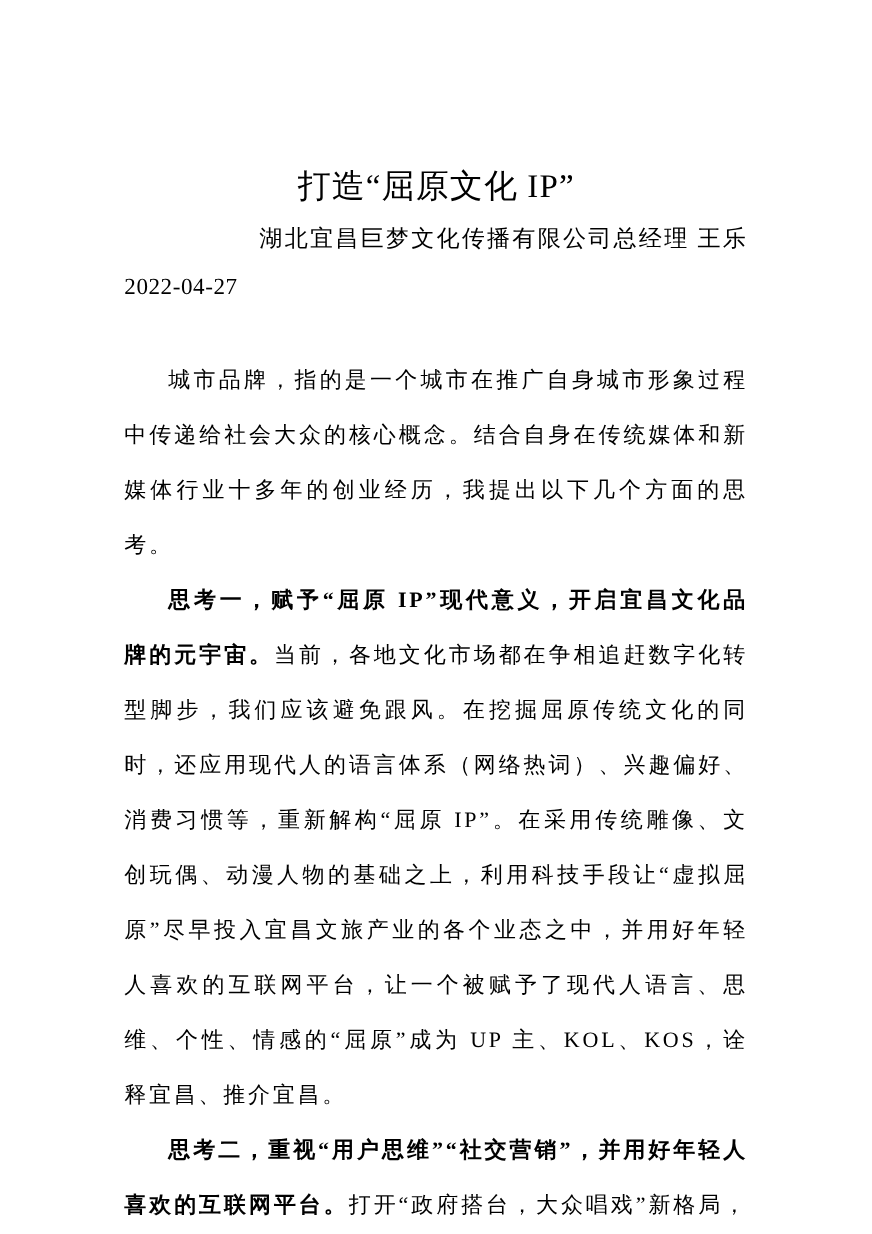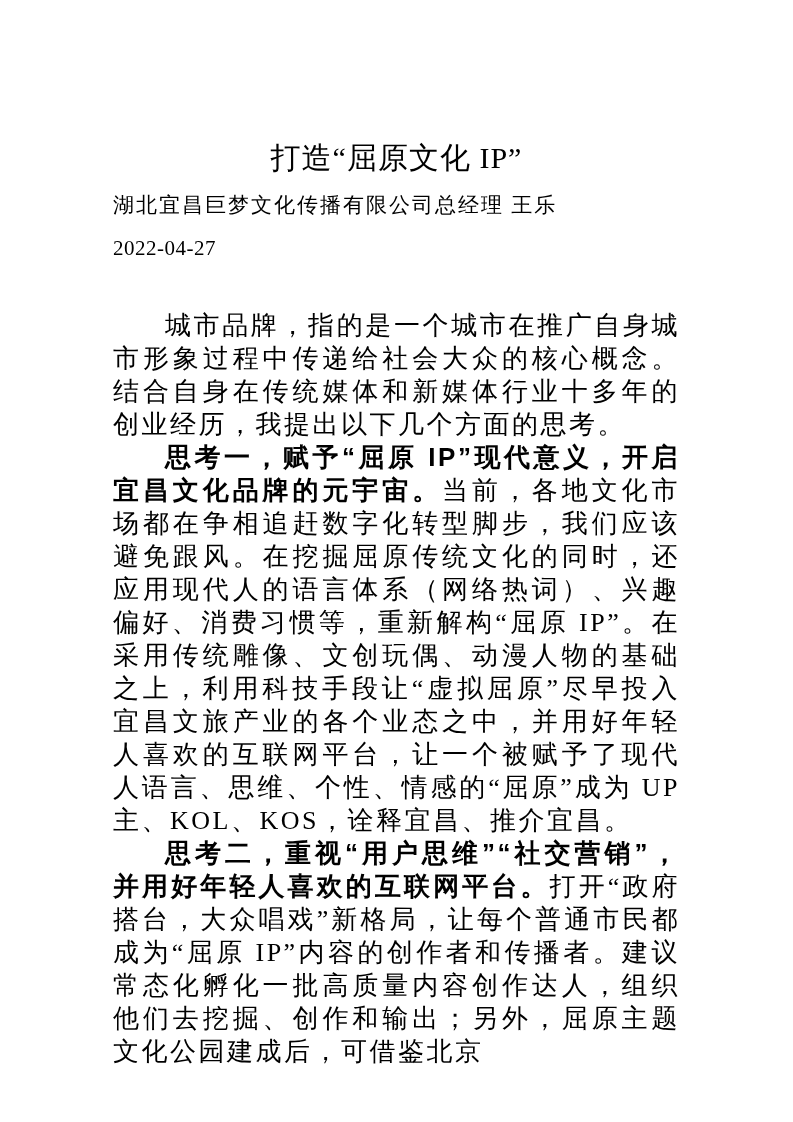--- a/index.html
+++ b/index.html
@@ -13,55 +13,55 @@
     height: 1122px;
     margin: 0 auto;
     background: #ffffff;
     box-sizing: border-box;
     padding: 138px 113px 0 113px;
     color: #000000;
     font-family: "Liberation Serif", "DejaVu Serif", serif;
     overflow: hidden;
   }
   .doc-title {
-    margin: 0;
+    margin: 12px;
     font-size: 30px;
     font-weight: normal;
     line-height: 40px;
     text-align: center;
     letter-spacing: 1px;
   }
   .doc-byline {
     margin-top: 13px;
     font-size: 21px;
     line-height: 28px;
-    text-align: left;
+    text-align: right;
     letter-spacing: 2px;
   }
   .doc-date {
     margin-top: 15px;
     font-size: 21px;
     line-height: 28px;
     letter-spacing: 0.5px;
   }
   .doc-body {
     margin-top: 47px;
   }
   .doc-body p {
     margin: 0;
-    font-size: 26px;
-    line-height: 33px;
+    font-size: 20px;
+    line-height: 50px;
     letter-spacing: 2.5px;
     text-align: justify;
     text-justify: inter-character;
     text-indent: 2em;
   }
   .doc-body p .lead {
     font-weight: bold;
-    font-family: Liberation Sans, sans-serif;
+    font-family: Liberation Serif, serif;
   }
 </style>
 </head>
 <body>
 
 <div class="page">
   <h1 class="doc-title">打造“屈原文化 IP”</h1>
 
   <div class="doc-byline">湖北宜昌巨梦文化传播有限公司总经理 王乐</div>
 

